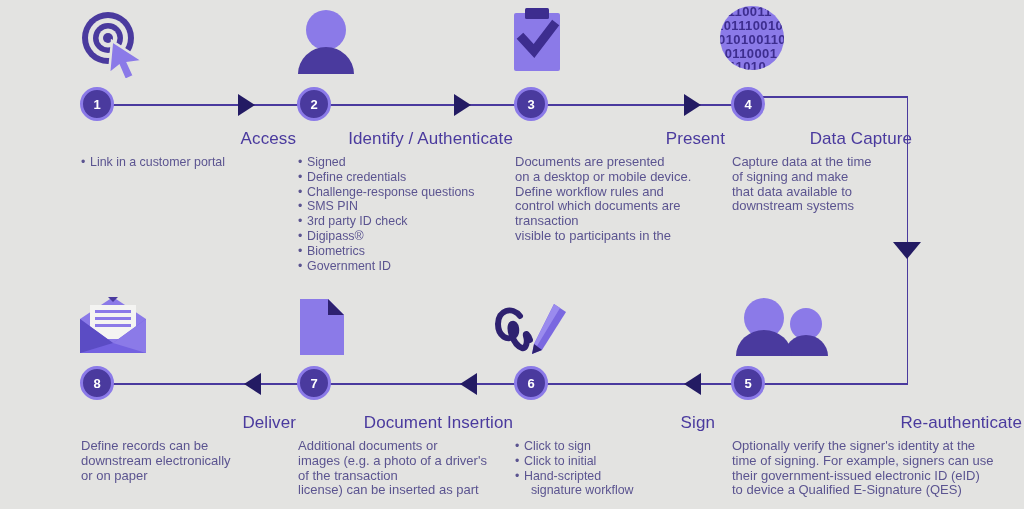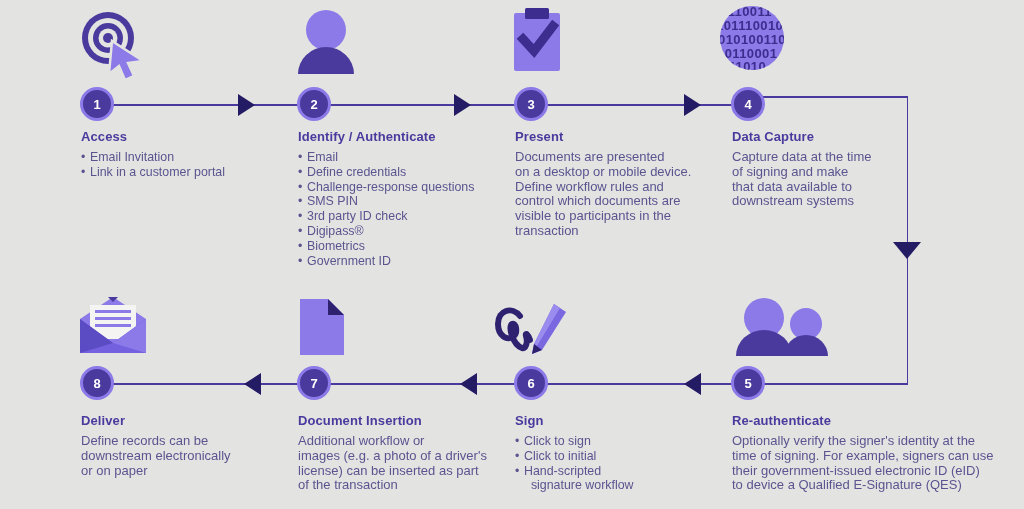--- a/index.html
+++ b/index.html
@@ -44,24 +44,25 @@
     color: #ffffff;
     font-size: 13px; font-weight: bold;
     display: flex; align-items: center; justify-content: center;
     z-index: 3;
   }
 
   
   .step { position: absolute; }
   .step-title {
     color: #4a3a9e;
-    font-size: 13px;
-    font-weight: bold;
+    font-size: 17px;
+    font-weight: normal;
     margin-bottom: 6px;
     letter-spacing: 0.1px;
+    text-align: right;
   }
   .step-body { color: #5b5490; font-size: 13px; line-height: 14.8px; }
   .step-body .ln { white-space: pre; }
   ul.bullets { list-style: none; }
   ul.bullets li {
     color: #5b5490;
     font-size: 12.4px;
     line-height: 14.8px;
     position: relative;
     padding-left: 9px;
@@ -210,48 +211,47 @@
   <div class="node" style="left:297px; top:366px;">
     <span>7</span>
   </div>
   <div class="node" style="left:80px; top:366px;">
     <span>8</span>
   </div>
 
   <div class="step" style="left:81px; top:129px; width:215px;">
     <div class="step-title">Access</div>
     <ul class="bullets">
-        <li>Email Invitation</li>
         <li>Link in a customer portal</li>
       </ul>
   </div>
 
   <div class="step" style="left:298px; top:129px; width:215px;">
     <div class="step-title">Identify / Authenticate</div>
     <ul class="bullets">
-        <li>Email</li>
+        <li>Signed</li>
         <li>Define credentials</li>
         <li>Challenge-response questions</li>
         <li>SMS PIN</li>
         <li>3rd party ID check</li>
         <li>Digipass®</li>
         <li>Biometrics</li>
         <li>Government ID</li>
       </ul>
   </div>
 
   <div class="step" style="left:515px; top:129px; width:210px;">
     <div class="step-title">Present</div>
     <div class="step-body">
         <div class="ln">Documents are presented</div>
         <div class="ln">on a desktop or mobile device.</div>
         <div class="ln">Define workflow rules and</div>
         <div class="ln">control which documents are</div>
+        <div class="ln">transaction</div>
         <div class="ln">visible to participants in the</div>
-        <div class="ln">transaction</div>
       </div>
   </div>
 
   <div class="step" style="left:732px; top:129px; width:180px;">
     <div class="step-title">Data Capture</div>
     <div class="step-body">
         <div class="ln">Capture data at the time</div>
         <div class="ln">of signing and make</div>
         <div class="ln">that data available to</div>
         <div class="ln">downstream systems</div>
@@ -274,24 +274,24 @@
         <li>Click to sign</li>
         <li>Click to initial</li>
         <li>Hand-scripted
   signature workflow</li>
       </ul>
   </div>
 
   <div class="step" style="left:298px; top:413px; width:215px;">
     <div class="step-title">Document Insertion</div>
     <div class="step-body">
-        <div class="ln">Additional workflow or</div>
+        <div class="ln">Additional documents or</div>
         <div class="ln">images (e.g. a photo of a driver's</div>
+        <div class="ln">of the transaction</div>
         <div class="ln">license) can be inserted as part</div>
-        <div class="ln">of the transaction</div>
       </div>
   </div>
 
   <div class="step" style="left:81px; top:413px; width:215px;">
     <div class="step-title">Deliver</div>
     <div class="step-body">
         <div class="ln">Define records can be</div>
         <div class="ln">downstream electronically</div>
         <div class="ln">or on paper</div>
       </div>

